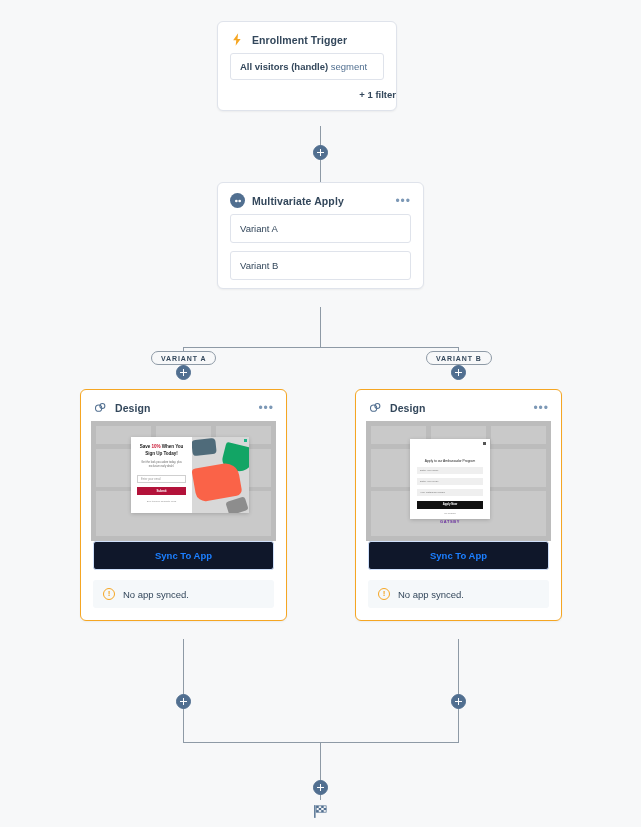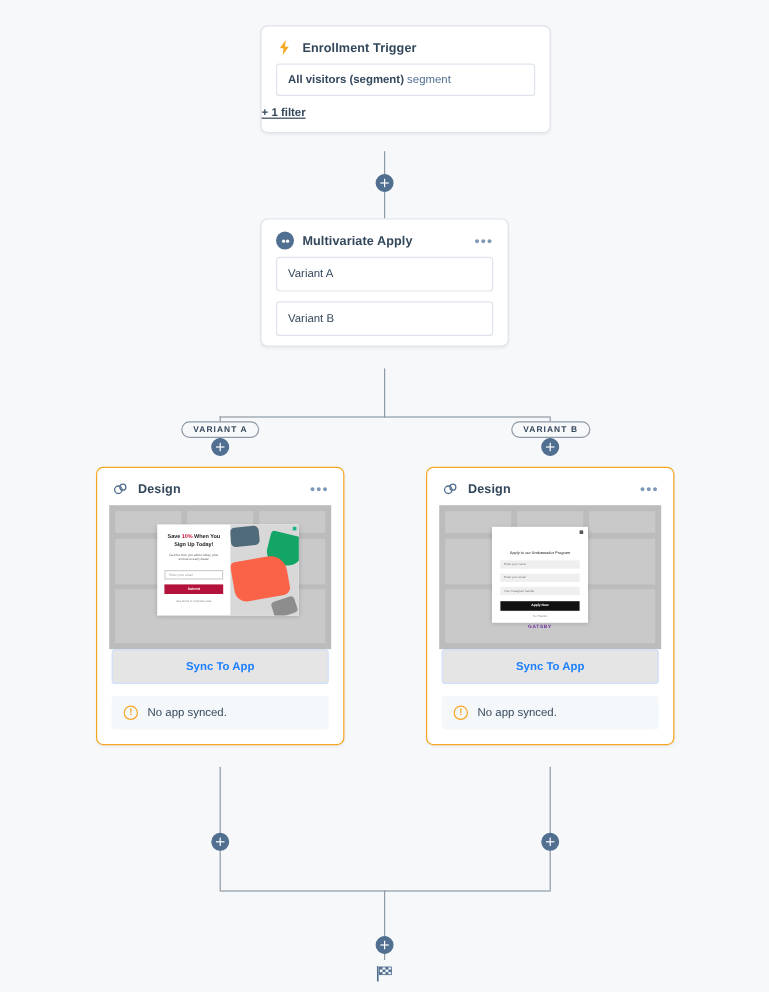--- a/index.html
+++ b/index.html
@@ -52,22 +52,22 @@
   .card-sub { font-size:9.5px; color:#516f90; padding:2px 12px 8px 12px; }
 
   .pill-box {
     margin:0 12px 9px 12px; border:1px solid #dfe3eb; border-radius:3px;
     padding:7px 9px; font-size:9.5px; color:#33475b; background:#fff;
   }
   .pill-box b { font-weight:bold; }
   .pill-box span.muted { color:#516f90; }
 
   .filter-link {
-    text-align:left; font-size:9.5px; font-weight:bold; color:#33475b;
-    padding-bottom:10px; cursor:pointer;text-decoration:underline;
+    text-align:right; font-size:9.5px; font-weight:bold; color:#33475b;
+    padding-bottom:10px; cursor:pointer;
   }
 
   
   .status { display:flex; align-items:center; gap:6px; padding:0 12px 8px 12px; font-size:9.5px; color:#33475b; }
   .status .dot { width:6px; height:6px; border-radius:50%; background:#f5a623; }
 
   
   .variant-row {
     margin:0 12px 8px 12px; border:1px solid #dfe3eb; border-radius:3px;
     padding:8px 9px; font-size:9.5px; color:#33475b; cursor:pointer;
@@ -91,21 +91,21 @@
   
   .preview {
     margin:0 10px; height:120px; background:#bcbcbc; position:relative; overflow:hidden;
   }
   .sk-row { position:absolute; display:flex; gap:5px; left:5px; right:5px; }
   .sk-block { background:#c9c9c9; flex:1; }
 
   .design-name { font-size:9.5px; color:#33475b; padding:10px 12px 6px 12px; }
 
   .sync-btn {
-    margin:0 12px; border:1px solid #cfe0fb; border-radius:3px; background:#e5e5e5;
+    margin:0 12px; border:1px solid #cfe0fb; border-radius:3px; background:#0f172a;
     color:#0091ae; color:#1c7fff; text-align:center; font-size:9.5px; font-weight:bold;
     padding:8px 0; cursor:pointer;
   }
 
   .warn {
     margin:10px 12px 12px 12px; background:#f5f8fa; border-radius:3px;
     display:flex; align-items:center; gap:8px; padding:8px 10px;
     font-size:9.5px; color:#33475b;
   }
   .warn-ico {
@@ -139,31 +139,31 @@
   .popB-no { margin-top:3px; font-size:2.4px; color:#8c8c8c; text-align:center; }
   .popB-logo { margin-top:4px; font-size:4px; font-weight:bold; letter-spacing:.6px; color:#6b2fa0; text-align:center; }
 
   .flag { position:absolute; z-index:5; }
 </style>
 </head>
 <body>
 
 <div class="canvas">
 
-  <div class="card" style="left:217px; top:21px; width:242px;">
+  <div class="card" style="left:217px; top:21px; width:180px;">
     <div class="card-head">
       <span class="ico">
         <svg viewBox="0 0 24 24" width="15" height="15">
             <path d="M13 2 L5 13 h5 l-1 9 l8-11 h-5 z" fill="#f5a623"></path>
           </svg>
       </span>
       <span class="card-title">Enrollment Trigger</span>
     </div>
     <div class="pill-box">
-      <b>All visitors (segment)</b><span class="muted"> segment</span>
+      <b>All visitors (handle)</b><span class="muted"> segment</span>
     </div>
     <div class="filter-link">+ 1 filter</div>
   </div>
 
   <div class="line-v" style="left:320px; top:126px; height:56px;"></div>
   <div class="plus" style="left:313px; top:145px;"></div>
 
   <div class="card" style="left:217px; top:182px; width:207px;">
     <div class="card-head">
       <span class="ico-circle">

